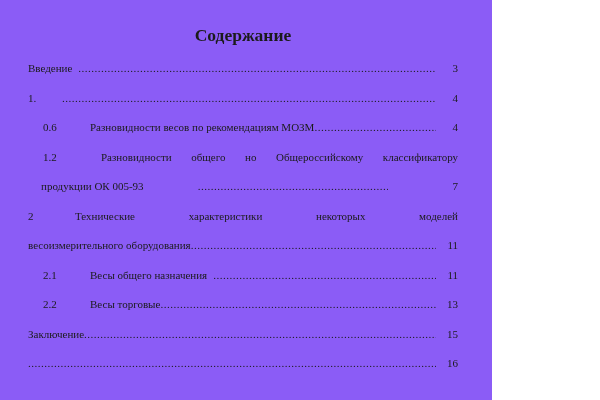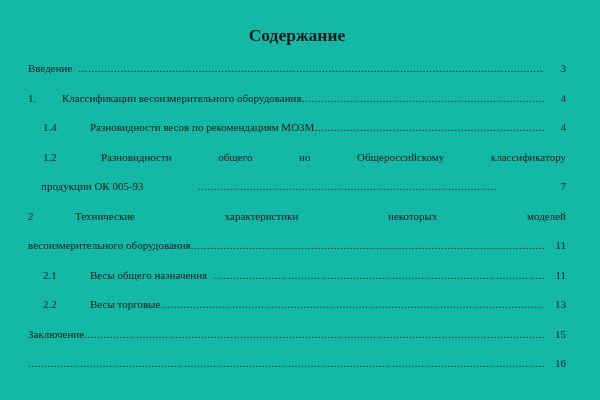--- a/index.html
+++ b/index.html
@@ -2,23 +2,23 @@
 <html><head>
 <meta charset="utf-8">
 <style>
   html, body {
     margin: 0;
     padding: 0;
     background: #ffffff;
   }
   .page {
     position: relative;
-    width: 600px;
+    width: 492px;
     height: 400px;
-    background: #14b8a6;
+    background: #8b5cf6;
     box-sizing: border-box;
     padding: 24px 34px 0 28px;
     font-family: "Liberation Serif", "DejaVu Serif", serif;
     color: #1b1b1b;
     overflow: hidden;
   }
   .doc-title {
     text-align: center;
     font-size: 17.5px;
     font-weight: bold;
@@ -76,27 +76,26 @@
   <div class="toc">
 
     <div class="toc-row">
       <span class="entry-text">Введение</span>
       <span class="leader pre-gap">........................................................................................................................................................................................................</span>
       <span class="page-num">3</span>
     </div>
 
     <div class="toc-row">
       <span class="num-l0">1.</span>
-      <span class="entry-text">Классификации весоизмерительного оборудования</span>
       <span class="leader">........................................................................................................................................................................................................</span>
       <span class="page-num">4</span>
     </div>
 
     <div class="toc-row lvl1">
-      <span class="num-l1">1.4</span>
+      <span class="num-l1">0.6</span>
       <span class="entry-text">Разновидности весов по рекомендациям МОЗМ</span>
       <span class="leader">........................................................................................................................................................................................................</span>
       <span class="page-num">4</span>
     </div>
 
     <div class="toc-row wrap-line lvl1">
       <span class="num-l1">1.2</span>
       <span class="just-text">Разновидности общего но Общероссийскому классификатору</span>
     </div>
     <div class="toc-row cont-indent">

